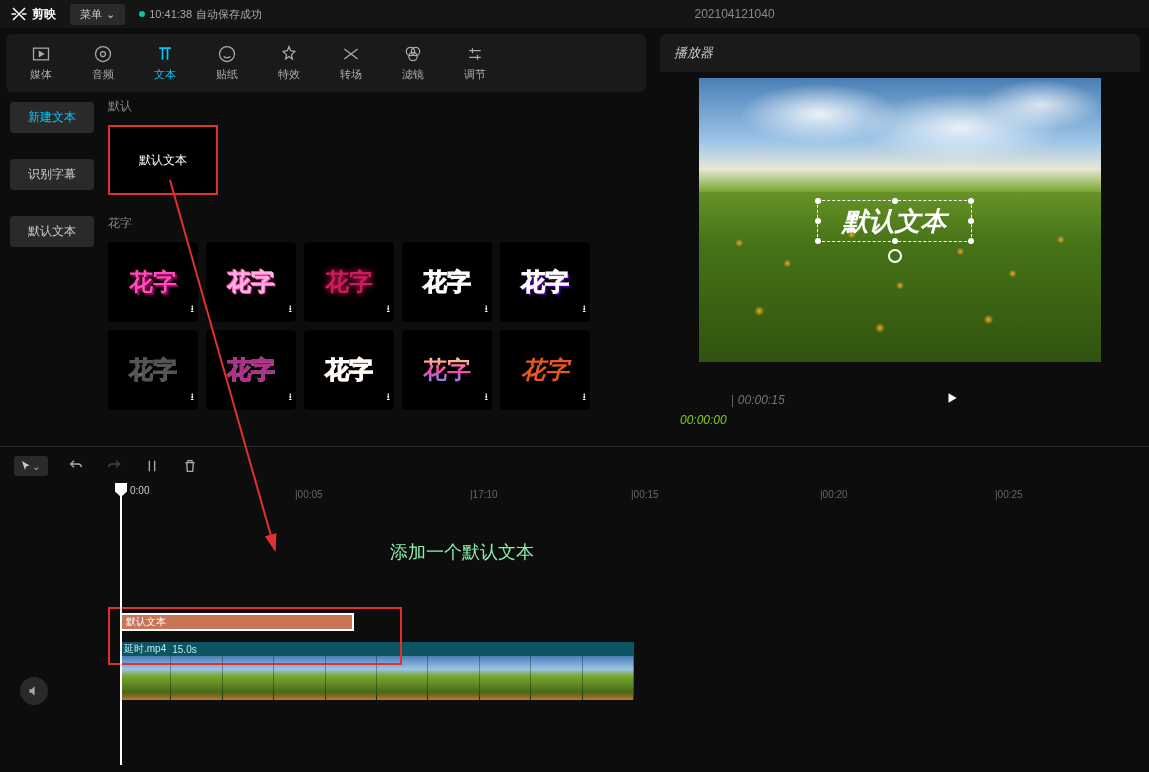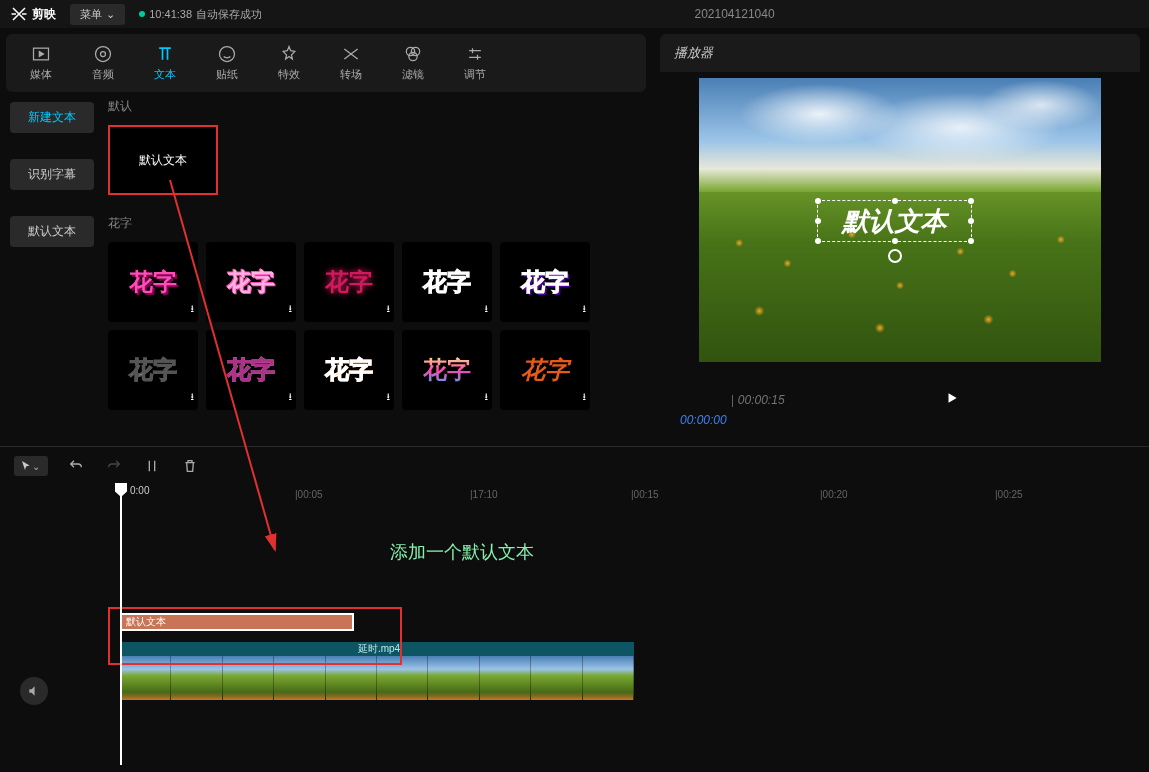--- a/index.html
+++ b/index.html
@@ -48,42 +48,42 @@
 .player-panel { position: absolute; top: 34px; left: 660px; width: 480px; font-style: italic; }
 .player-title { background: #1a1a1a; padding: 10px 14px; font-size: 13px; border-radius: 6px 6px 0 0; }
 .preview { width: 402px; height: 284px; margin: 6px auto 0; position: relative; background: linear-gradient(180deg,#4a7fb5 0%,#9bc4e8 22%,#e8e8d8 32%,#7aa830 40%,#4d7a1a 58%,#2d4d0d 100%); overflow: hidden; }
 .sky-clouds { position: absolute; top: 0; left: 0; right: 0; height: 90px; background: radial-gradient(ellipse 80px 30px at 30% 40%, rgba(255,255,255,.85), transparent), radial-gradient(ellipse 100px 35px at 65% 55%, rgba(255,255,255,.8), transparent), radial-gradient(ellipse 60px 25px at 85% 30%, rgba(255,255,255,.75), transparent); }
 .flowers { position: absolute; bottom: 0; left: 0; right: 0; height: 170px; background: radial-gradient(circle 4px at 10% 30%,#f5a623,transparent), radial-gradient(circle 4px at 22% 42%,#f5a623,transparent), radial-gradient(circle 4px at 38% 25%,#f5a623,transparent), radial-gradient(circle 4px at 50% 55%,#f5a623,transparent), radial-gradient(circle 4px at 65% 35%,#f5a623,transparent), radial-gradient(circle 4px at 78% 48%,#f5a623,transparent), radial-gradient(circle 4px at 90% 28%,#f5a623,transparent), radial-gradient(circle 5px at 15% 70%,#f5a623,transparent), radial-gradient(circle 5px at 45% 80%,#f5a623,transparent), radial-gradient(circle 5px at 72% 75%,#f5a623,transparent); background-color: rgba(60,100,20,.3); }
 .text-overlay { position: absolute; top: 122px; left: 118px; width: 155px; height: 42px; border: 1px dashed #fff; display: flex; align-items: center; justify-content: center; color: #fff; font-size: 26px; font-weight: bold; font-family: "SimHei"; }
 .text-overlay .hdl { position: absolute; width: 6px; height: 6px; background: #fff; border-radius: 50%; }
 .rotate-icon { position: absolute; bottom: -22px; left: 50%; transform: translateX(-50%); width: 14px; height: 14px; border: 2px solid #fff; border-radius: 50%; }
 
 .player-ctrl { display: flex; align-items: center; padding: 10px 20px; font-size: 12px; }
-.time-cur { color: #3b82f6; margin-top: 41px; }
+.time-cur { color: #84cc16; margin-top: 41px; }
 .time-sep { color: #666; margin: 0 4px; }
 .time-dur { color: #737373; }
 .play-btn { margin-left: auto; margin-right: auto; color: #fff; cursor: pointer; }
 
 .timeline-area { position: absolute; top: 446px; left: 0; right: 0; bottom: 0; border-top: 1px solid #2a2a2a; }
 .tl-toolbar { height: 38px; display: flex; align-items: center; padding: 0 14px; gap: 18px; }
 .tl-tool { width: 20px; height: 20px; cursor: pointer; color: #aaa; display: flex; align-items: center; justify-content: center; }
 .tl-tool.cursor { background: #2a2a2a; padding: 3px 8px 3px 6px; border-radius: 3px; width: auto; font-size: 10px; }
 .tl-tool.disabled { color: #444; }
 
 .ruler { height: 24px; position: relative; font-size: 10px; color: #666; }
 .ruler-mark { position: absolute; top: 4px; }
 .playhead { position: absolute; top: 0; left: 120px; width: 2px; height: 280px; background: #fff; z-index: 5; }
 .playhead::before { content: ""; position: absolute; top: -2px; left: -5px; width: 12px; height: 14px; background: #fff; clip-path: polygon(0 0,100% 0,100% 60%,50% 100%,0 60%); }
 .playhead-time { position: absolute; top: 0; left: 130px; font-size: 10px; color: #ccc; z-index: 6; }
 
 .tracks { position: relative; padding-top: 60px; }
 .annotation-box { position: absolute; top: 98px; left: 108px; width: 294px; height: 58px; border: 2px solid #e03030; z-index: 4; pointer-events: none; }
 .text-clip { position: absolute; top: 104px; left: 120px; width: 234px; height: 18px; background: #c87456; border: 2px solid #fff; font-size: 10px; color: #fff; padding-left: 4px; display: flex; align-items: center; cursor: pointer; z-index: 3; }
 .video-clip { position: absolute; top: 133px; left: 120px; width: 514px; height: 58px; background: linear-gradient(180deg,#0d3547 0%,#0d3547 100%); cursor: pointer; }
-.video-header { height: 14px; background: #0d5563; font-size: 10px; color: #b8e8e8; padding-left: 4px; display: flex; align-items: center; gap: 6px; flex-direction: column; }
+.video-header { height: 14px; background: #0d5563; font-size: 10px; color: #b8e8e8; padding-left: 4px; display: flex; align-items: center; gap: 6px; }
 .video-thumbs { height: 44px; display: flex; overflow: hidden; }
 .vthumb { width: 52px; height: 44px; background: linear-gradient(180deg,#4a7fb5 0%,#9bc4e8 30%,#7aa830 45%,#2d4d0d 100%); border-right: 1px solid rgba(0,0,0,.3); position: relative; }
 .vthumb::after { content:""; position:absolute; bottom:0; left:0; right:0; height:8px; background: linear-gradient(180deg,transparent,#c87a2a); }
 
 .mute-btn { position: absolute; top: 168px; left: 20px; width: 28px; height: 28px; background: #2a2a2a; border-radius: 50%; display: flex; align-items: center; justify-content: center; color: #aaa; cursor: pointer; font-size: 12px; }
 
 .annotation-text { position: absolute; top: 540px; left: 390px; color: #86efac; font-size: 18px; z-index: 10; }
 .arrow-svg { position: absolute; top: 170px; left: 160px; z-index: 20; pointer-events: none; }
 </style>
 </head>

